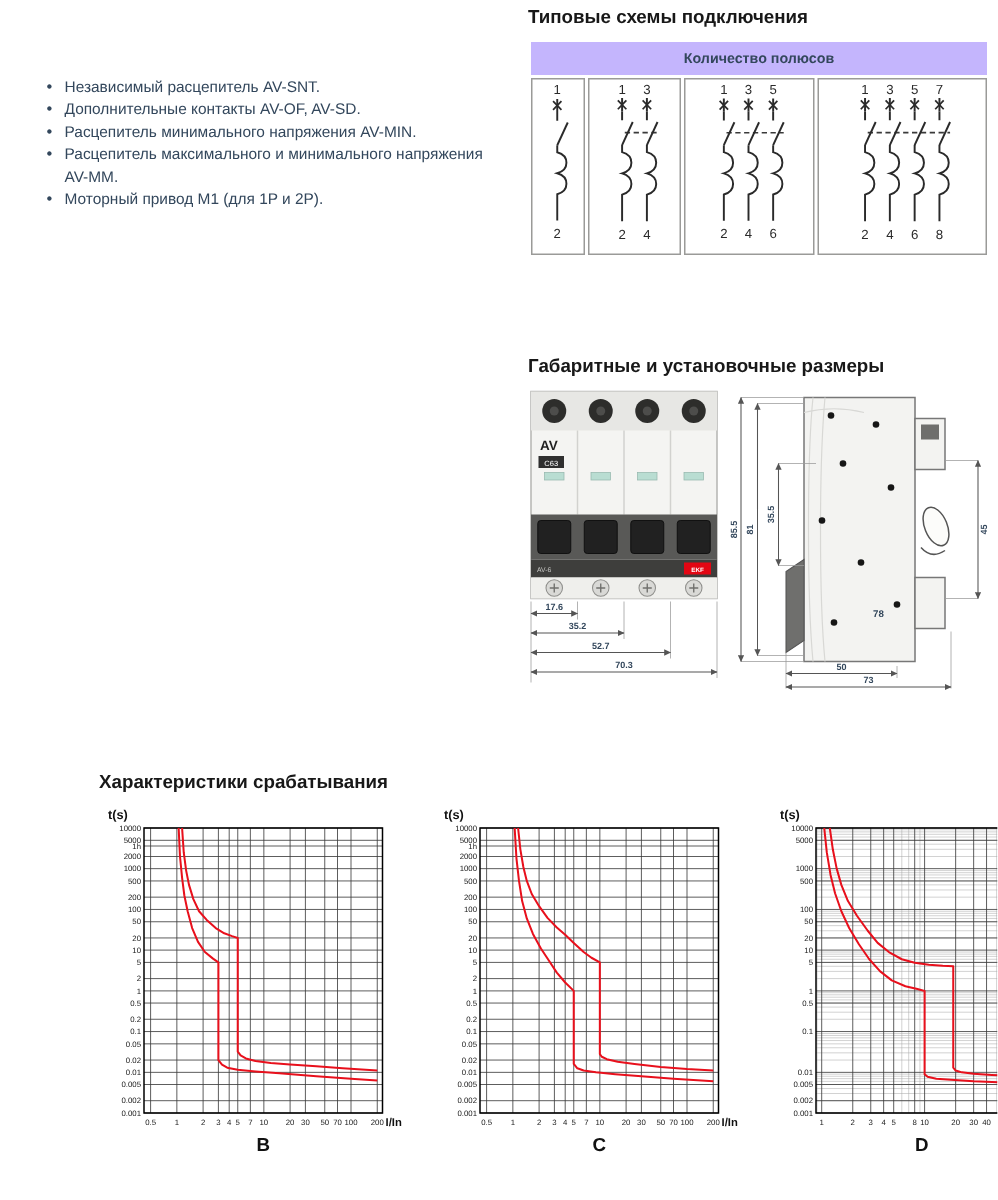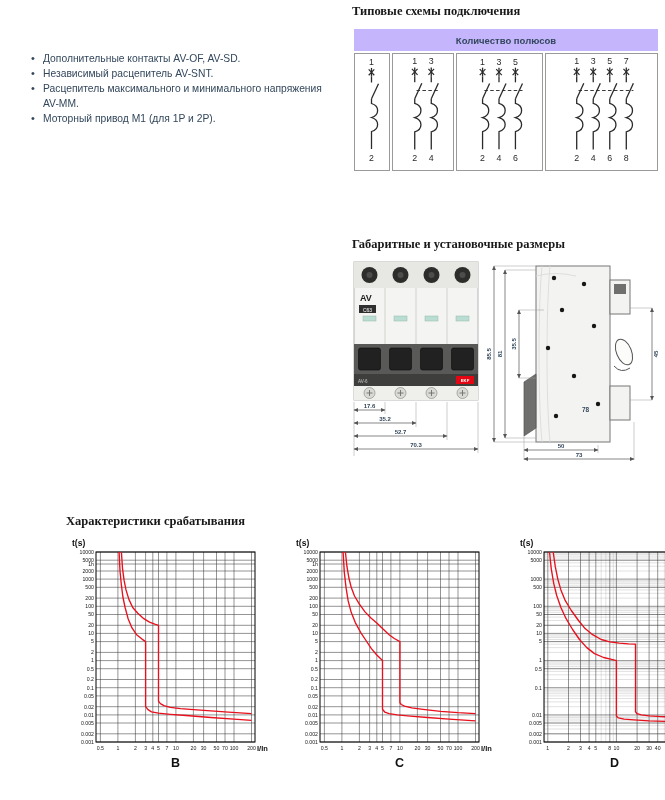--- a/index.html
+++ b/index.html
@@ -1,18 +1,18 @@
 <!DOCTYPE html>
 <html><head>
 <meta charset="utf-8">
 <style>
   html,body{margin:0;padding:0;background:#fff;}
   .page{position:relative;width:665px;height:800px;background:#fff;overflow:hidden;
         font-family:"Liberation Sans","DejaVu Sans",sans-serif;color:#1a1a1a;}
-  h2{font-size:12.5px;font-weight:bold;margin:0;color:#181818;font-family:Liberation Serif, serif;}
+  h2{font-size:12.5px;font-weight:bold;margin:0;color:#181818;}
   
   .devices{position:absolute;left:30px;top:42px;width:308px;}
   .devices ul{list-style:none;margin:9px 0 0 0;padding:0;}
   .devices li{position:relative;padding-left:13px;font-size:10.3px;line-height:15px;color:#33475c;}
   .devices li::before{content:"\2022";position:absolute;left:1px;top:0;color:#33475c;font-size:11px;}
   
   .schemes{position:absolute;left:352px;top:4px;width:308px;}
   .schemes table{border-collapse:separate;border-spacing:2px;width:100%;margin-top:8px;}
   .gh,.ch{background:#c4b5fd;color:#33475c;font-weight:bold;font-size:9.5px;text-align:center;height:20px;}
   .ch{width:25%;}
@@ -28,22 +28,23 @@
   .chart.c1{left:224px;}
   .chart.c2{left:448px;}
 </style>
 </head>
 <body>
 
 <div class="page">
 
   <section class="devices">
     <ul>
+        <li>Независимый расцепитель  AV-SNT.</li>
         <li>Дополнительные  контакты AV-OF, AV-SD.</li>
-        <li>Независимый расцепитель  AV-SNT.</li>
+        <li>Расцепитель минимального напряжения AV-MIN.</li>
         <li>Расцепитель максимального и минимального напряжения AV-MM.</li>
         <li>Моторный привод М1 (для 1P и 2P).</li>
       </ul>
   </section>
 
   <section class="schemes">
     <h2>Типовые схемы подключения</h2>
     <table>
       <tbody>
           <tr>

